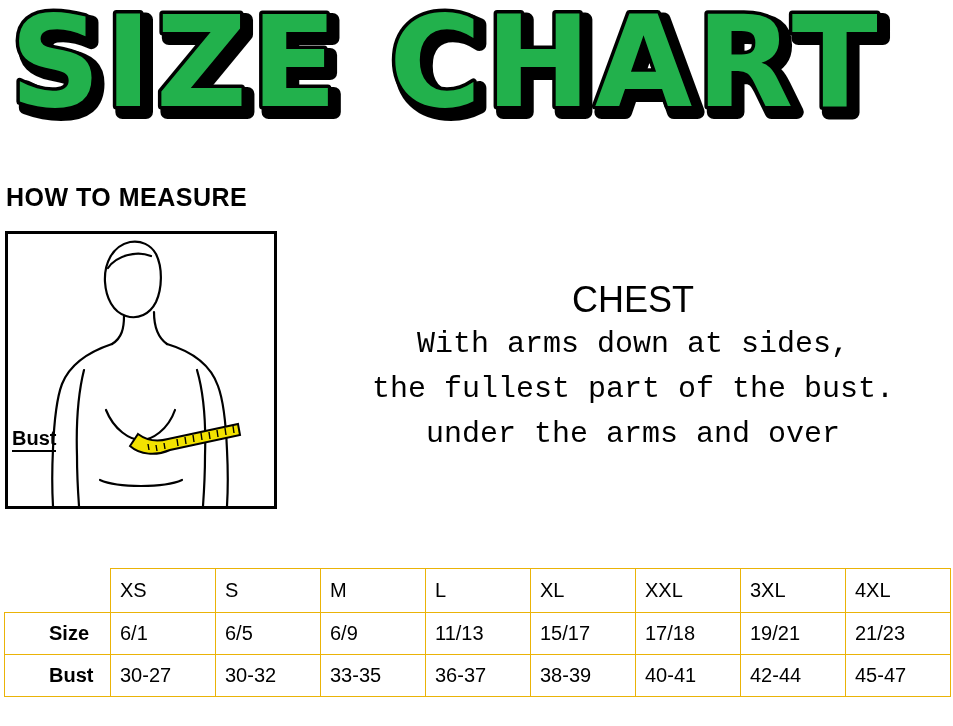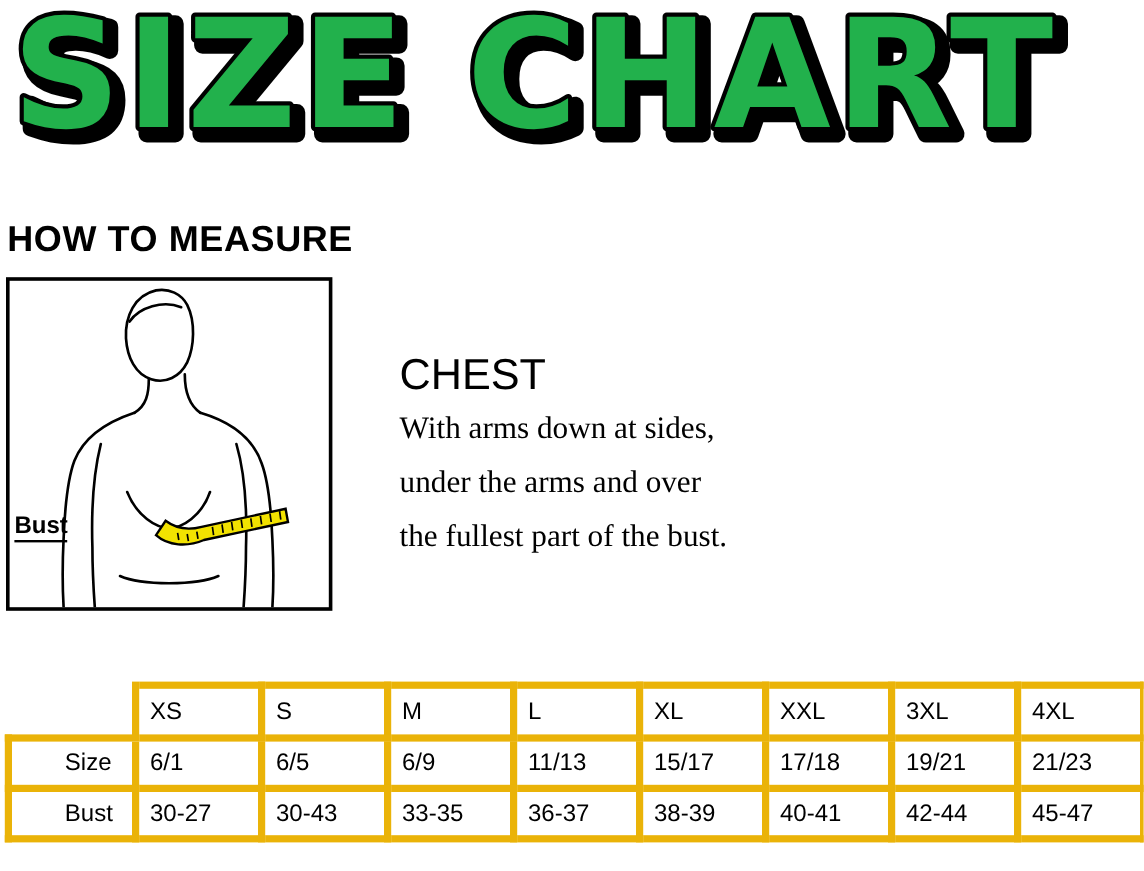--- a/index.html
+++ b/index.html
@@ -24,21 +24,21 @@
     width: 953px;
     height: 150px;
   }
   .title-svg { display: block; }
 
   
   .how-to {
     position: absolute;
     left: 6px;
     top: 183px;
-    font-size: 30px;
+    font-size: 25px;
     font-weight: bold;
     letter-spacing: 0.5px;
     font-family: "Liberation Sans", sans-serif;
   }
 
   
   .figure-box {
     position: absolute;
     left: 5px;
     top: 231px;
@@ -59,56 +59,57 @@
     font-family: "Liberation Sans", sans-serif;
     border-bottom: 2px solid #000;
     padding-bottom: 1px;
     line-height: 1.05;
   }
 
   
   .chest-block {
     position: absolute;
     left: 333px;
-    top: 290px;
+    top: 278px;
     width: 600px;
+    text-align: center;
   }
   .chest-title {
     font-size: 36px;
     line-height: 44px;
     font-family: "Liberation Sans", sans-serif;
     letter-spacing: 0px;
   }
   .chest-desc {
-    font-size: 26px;
+    font-size: 30px;
     line-height: 45px;
-    font-family: Liberation Serif, serif;
+    font-family: Liberation Mono, monospace;
   }
   .chest-desc div { white-space: nowrap; }
 
   
   .size-table {
     position: absolute;
     left: 4px;
     top: 568px;
     border-collapse: collapse;
     table-layout: fixed;
     width: 945px;
   }
   .size-table td {
-    border: 6px solid #eab308;
+    border: 1px solid #eab308;
     height: 42px;
     padding: 0 0 0 9px;
     font-size: 20px;
     font-family: "Liberation Sans", sans-serif;
     vertical-align: middle;
     box-sizing: border-box;
   }
   .size-table td.rowhead {
-    font-weight: normal;
+    font-weight: bold;
     width: 106px;
     padding-left: 44px;
   }
   .size-table tr.header-row td.corner {
     border-left: none;
     border-top: none;
     border-bottom: none;
   }
   .size-table tr.header-row td {
     height: 44px;
@@ -167,22 +168,22 @@
     </g>
   </svg>
 </div>
 
 <div class="bust-label">Bust</div>
 
 <div class="chest-block">
   <div class="chest-title">CHEST</div>
   <div class="chest-desc">
     <div>With arms down at sides,</div>
+    <div>the fullest part of the bust.</div>
     <div>under the arms and over</div>
-    <div>the fullest part of the bust.</div>
   </div>
 </div>
 
 <table class="size-table">
   <colgroup>
     <col style="width:106px">
     <col class="col-size">
       <col class="col-size">
       <col class="col-size">
       <col class="col-size">
@@ -210,21 +211,21 @@
       <td>6/9</td>
       <td>11/13</td>
       <td>15/17</td>
       <td>17/18</td>
       <td>19/21</td>
       <td>21/23</td>
     </tr>
     <tr>
       <td class="rowhead">Bust</td>
       <td>30-27</td>
-      <td>30-43</td>
+      <td>30-32</td>
       <td>33-35</td>
       <td>36-37</td>
       <td>38-39</td>
       <td>40-41</td>
       <td>42-44</td>
       <td>45-47</td>
     </tr>
   </tbody>
 </table>
 

